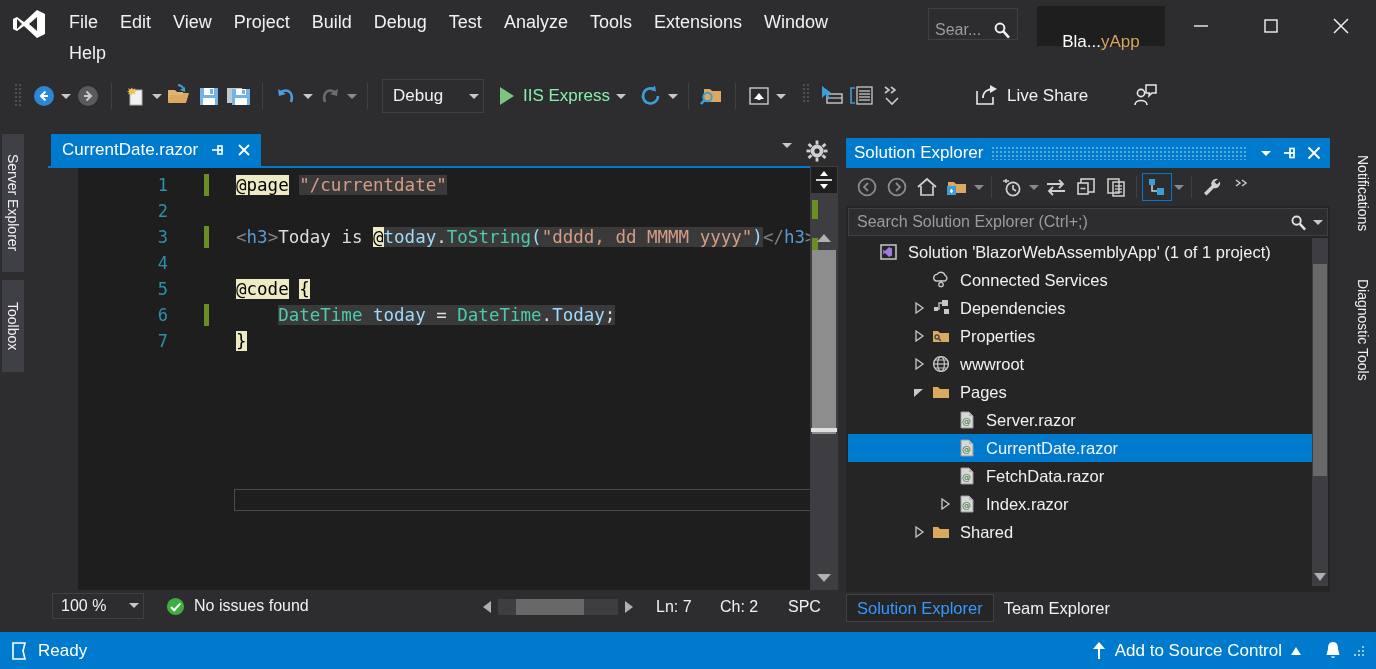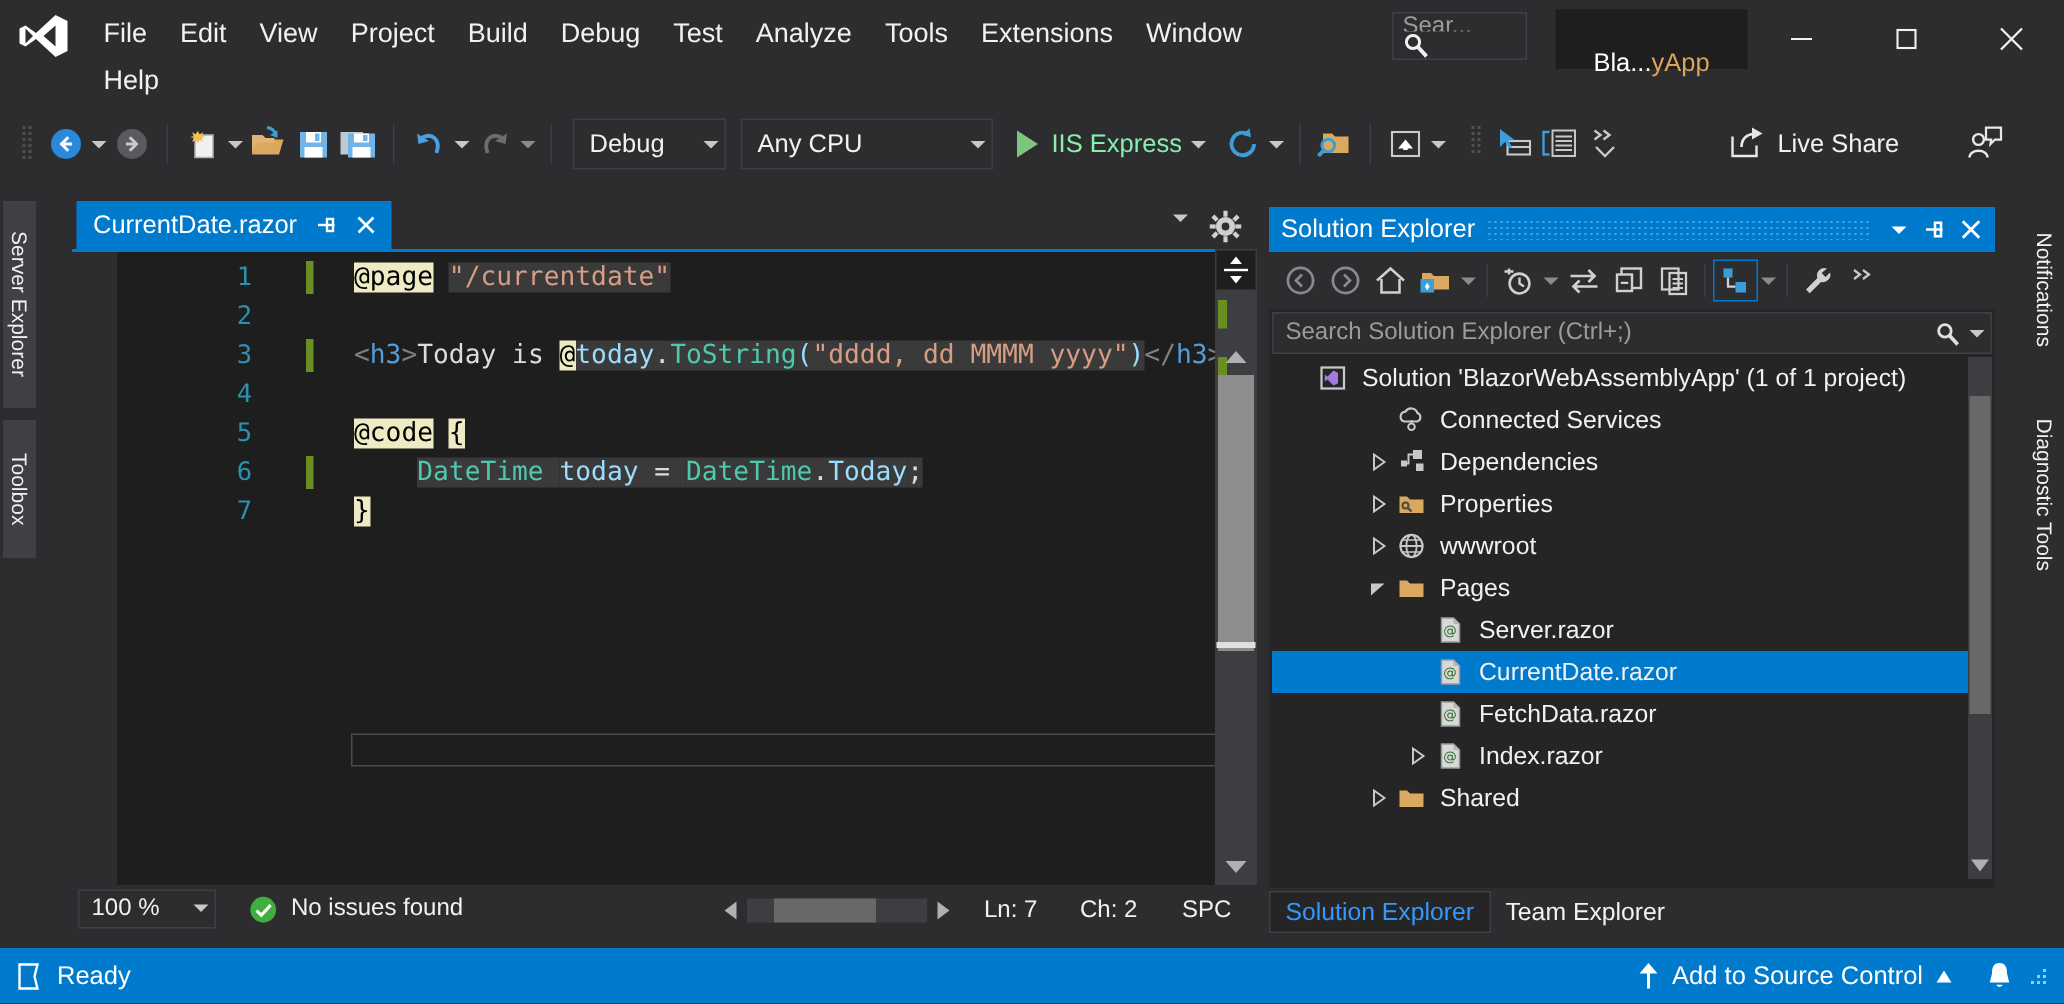--- a/index.html
+++ b/index.html
@@ -21,21 +21,21 @@
   .menu-row1 { position: absolute; left: 58px; top: 6px; height: 32px; display: flex; align-items: center; }
   .menu-row2 { position: absolute; left: 58px; top: 38px; height: 30px; display: flex; align-items: center; }
   .menu-item {
     color: #f1f1f1; font-size: 18px; padding: 3px 11px; white-space: nowrap;
     line-height: 22px; cursor: default;
   }
 
   .searchbox {
     position: absolute; left: 928px; top: 8px; width: 90px; height: 32px;
     border: 1px solid #3f3f46; background: #2d2d30;
-    display: flex; align-items: flex-start; padding: 0 6px; flex-direction: column;
+    display: flex; align-items: flex-end; padding: 0 6px;
   }
   .searchbox .ph { color: #9b9b9b; font-size: 16px; flex: 1; white-space: nowrap; overflow: hidden; }
   .search-ico { width: 18px; height: 18px; flex: none; }
 
   .apptitle {
     position: absolute; left: 1037px; top: 6px; width: 128px; height: 40px;
     background: #1e1e1e; display: flex; align-items: center; justify-content: center;
   }
   .apptitle span { font-size: 17px; color: #ffffff; margin-top: 32px; }
   .apptitle .amber { color: #d9a45b; }
@@ -371,26 +371,20 @@
       </div>
 
     <div class="tb-sep"></div>
 
     <div class="combo" style="width:102px; margin-left:6px;">
       <div class="lbl">Debug</div>
       <div class="cv">
           <div class="caret"></div>
         </div>
     </div>
-    <div class="combo" style="width:168px; margin-left:10px;">
-      <div class="lbl">Any CPU</div>
-      <div class="cv">
-          <div class="caret"></div>
-        </div>
-    </div>
 
     <div class="run" style="margin-left:12px;">
       <div class="tri"></div>
       <div class="txt">IIS Express</div>
     </div>
     <div class="caret-btn">
         <div class="caret"></div>
       </div>
 
     <div class="tb-btn" style="margin-left:8px;">

